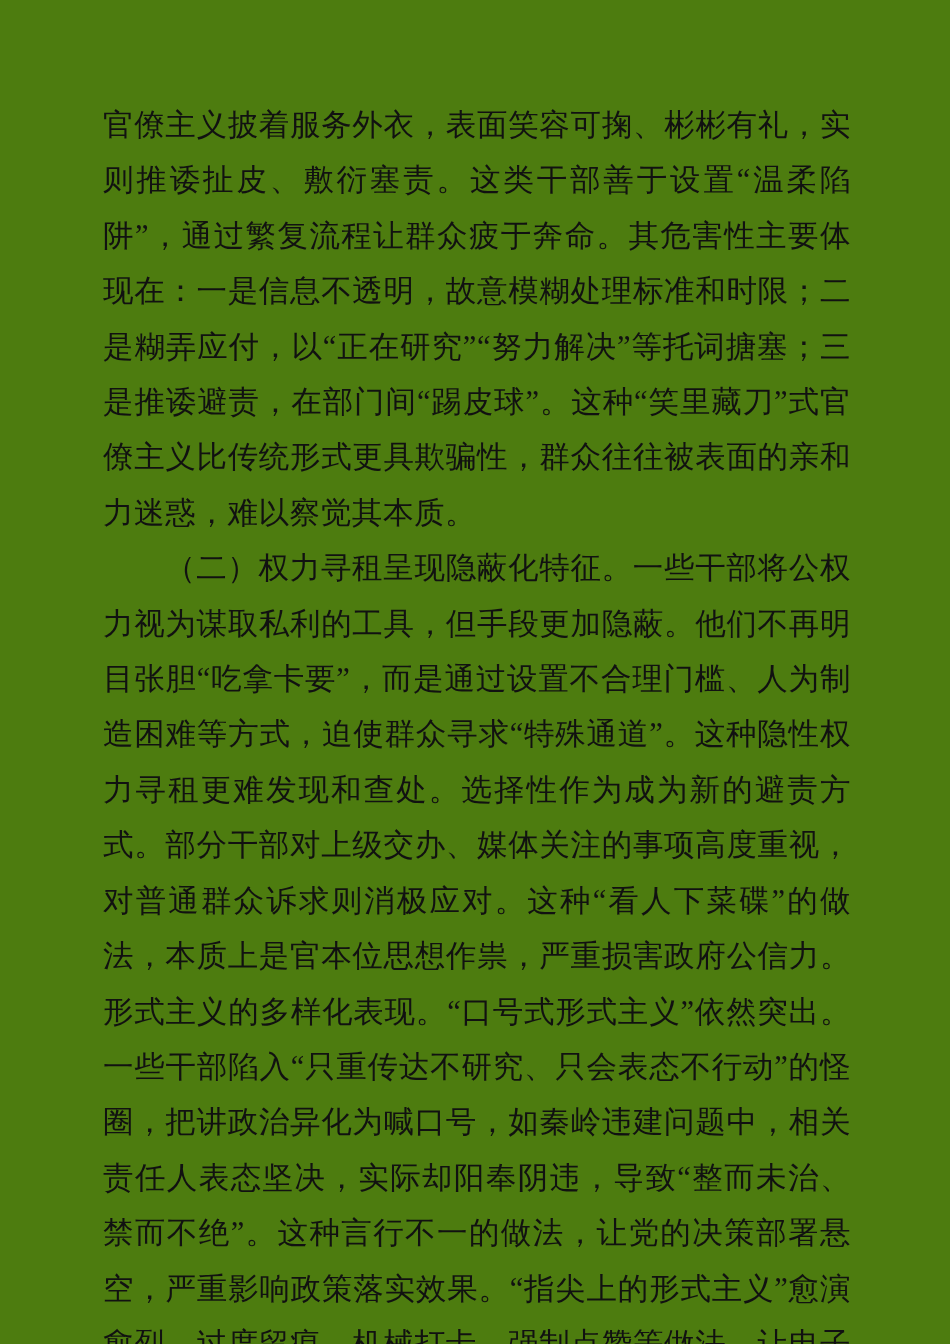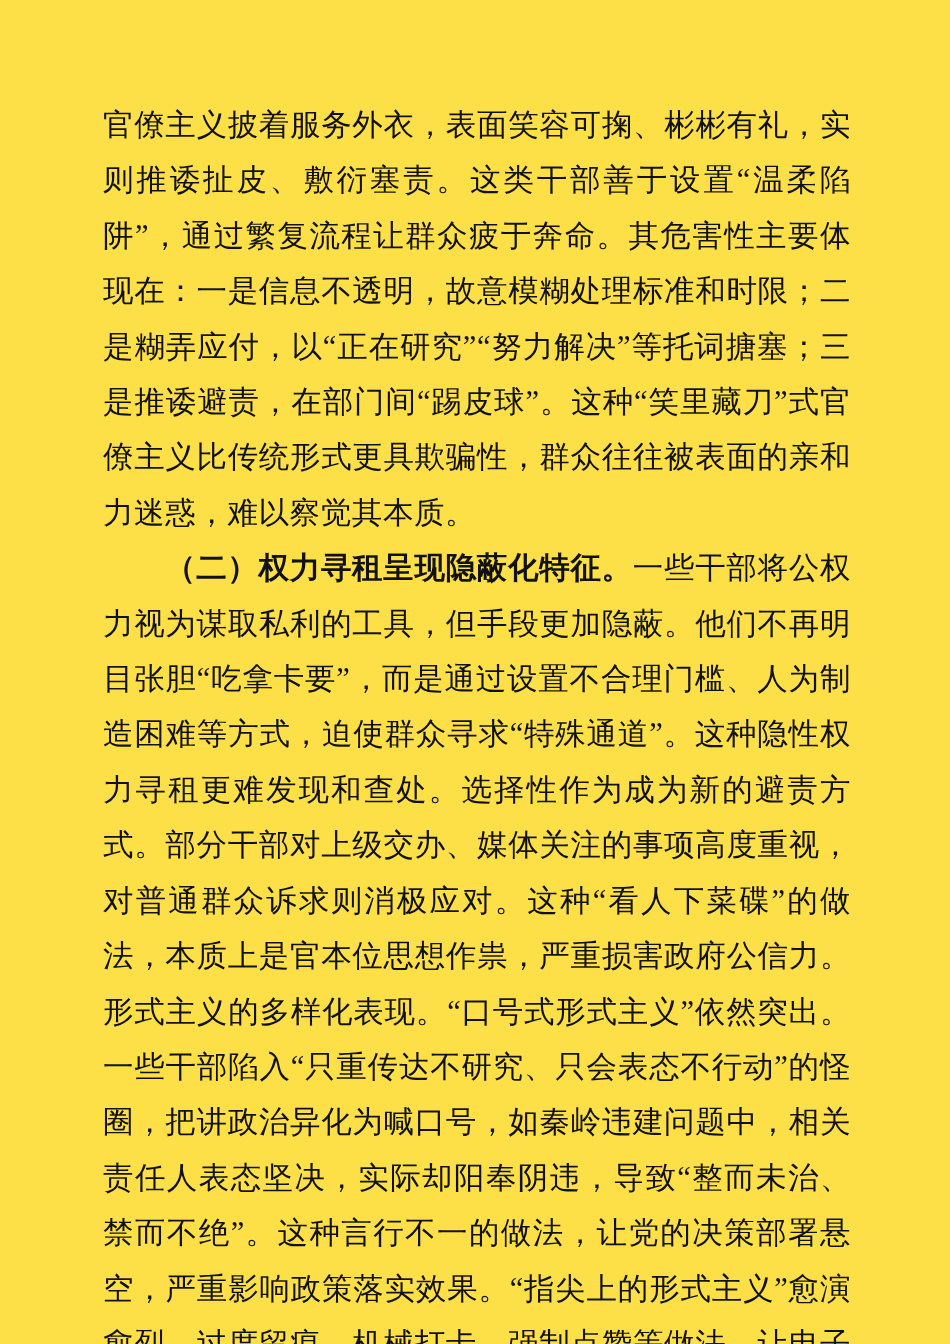--- a/index.html
+++ b/index.html
@@ -4,21 +4,21 @@
 <style>
   html, body {
     margin: 0;
     padding: 0;
     background: #ffffff;
   }
   #page {
     position: relative;
     width: 950px;
     height: 1344px;
-    background: #fde047;
+    background: #4d7c0f;
     overflow: hidden;
     font-family: "Liberation Serif", "DejaVu Serif", serif;
   }
   #content {
     position: absolute;
     left: 103px;
     top: 98px;
     width: 748px;
   }
   p.para {
@@ -34,21 +34,21 @@
     font-weight: 400;
     -webkit-font-smoothing: antialiased;
   }
   p.para.indent {
     text-indent: 62px;
   }
   p.para + p.para {
     margin-top: 0;
   }
   .hd {
-    font-weight: 700;
+    font-weight: 400;
     letter-spacing: 0.6px;
   }
   .body-run {
     font-weight: 400;
   }
 </style>
 </head>
 <body>
 
 <div id="page">

